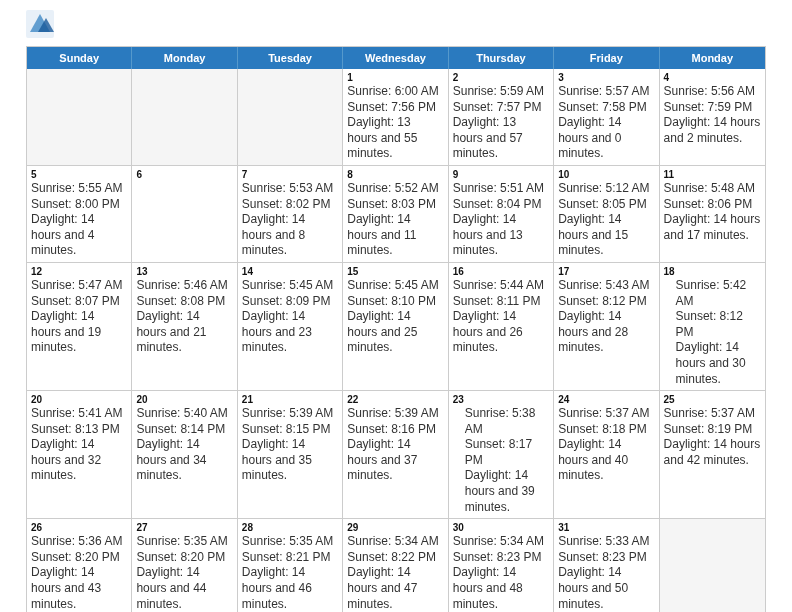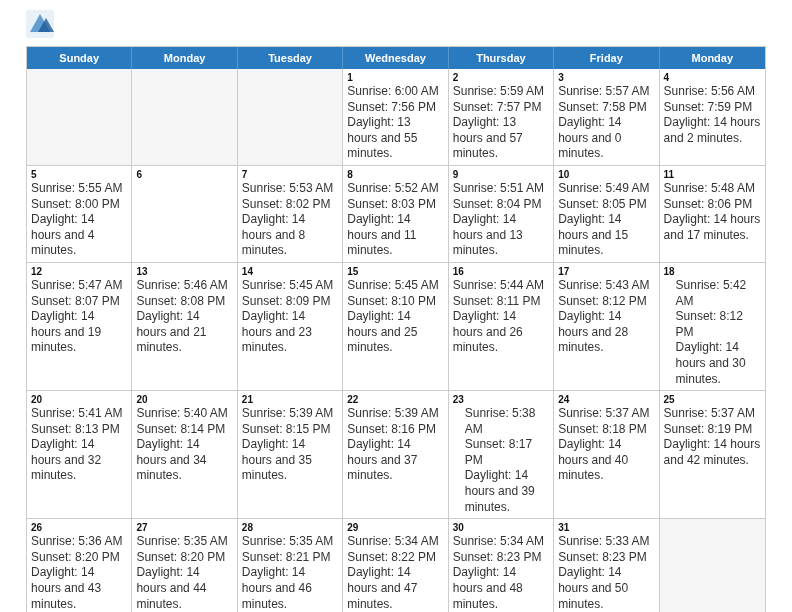--- a/index.html
+++ b/index.html
@@ -194,21 +194,21 @@
 Daylight: 14 hours and 11 minutes.</div>
           </div>
           <div class="cal-cell">
             <span class="day-num">9</span>
             <div class="cell-text" style="white-space: pre-line;">Sunrise: 5:51 AM
 Sunset: 8:04 PM
 Daylight: 14 hours and 13 minutes.</div>
           </div>
           <div class="cal-cell">
             <span class="day-num">10</span>
-            <div class="cell-text" style="white-space: pre-line;">Sunrise: 5:49 AM
+            <div class="cell-text" style="white-space: pre-line;">Sunrise: 5:12 AM
 Sunset: 8:05 PM
 Daylight: 14 hours and 15 minutes.</div>
           </div>
           <div class="cal-cell">
             <span class="day-num">11</span>
             <div class="cell-text" style="white-space: pre-line;">Sunrise: 5:48 AM
 Sunset: 8:06 PM
 Daylight: 14 hours and 17 minutes.</div>
           </div>
         </div>

